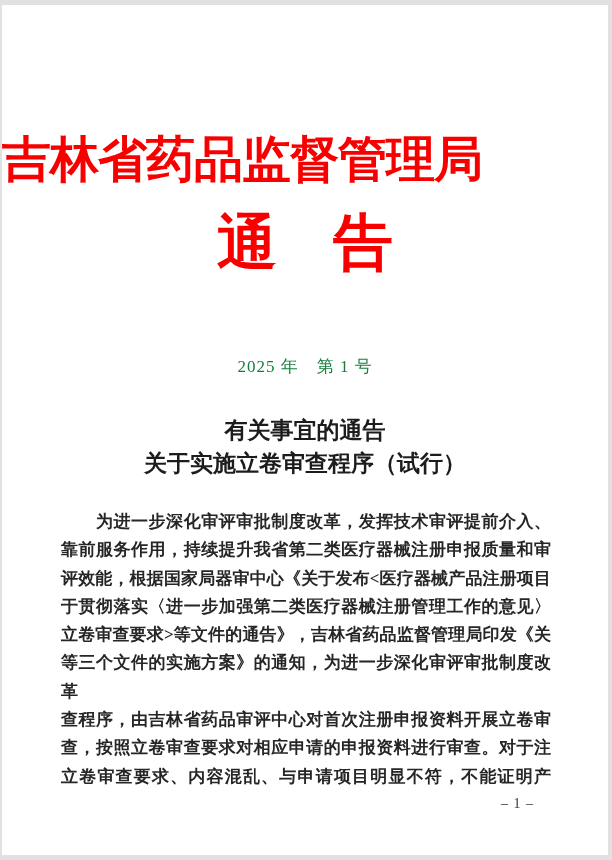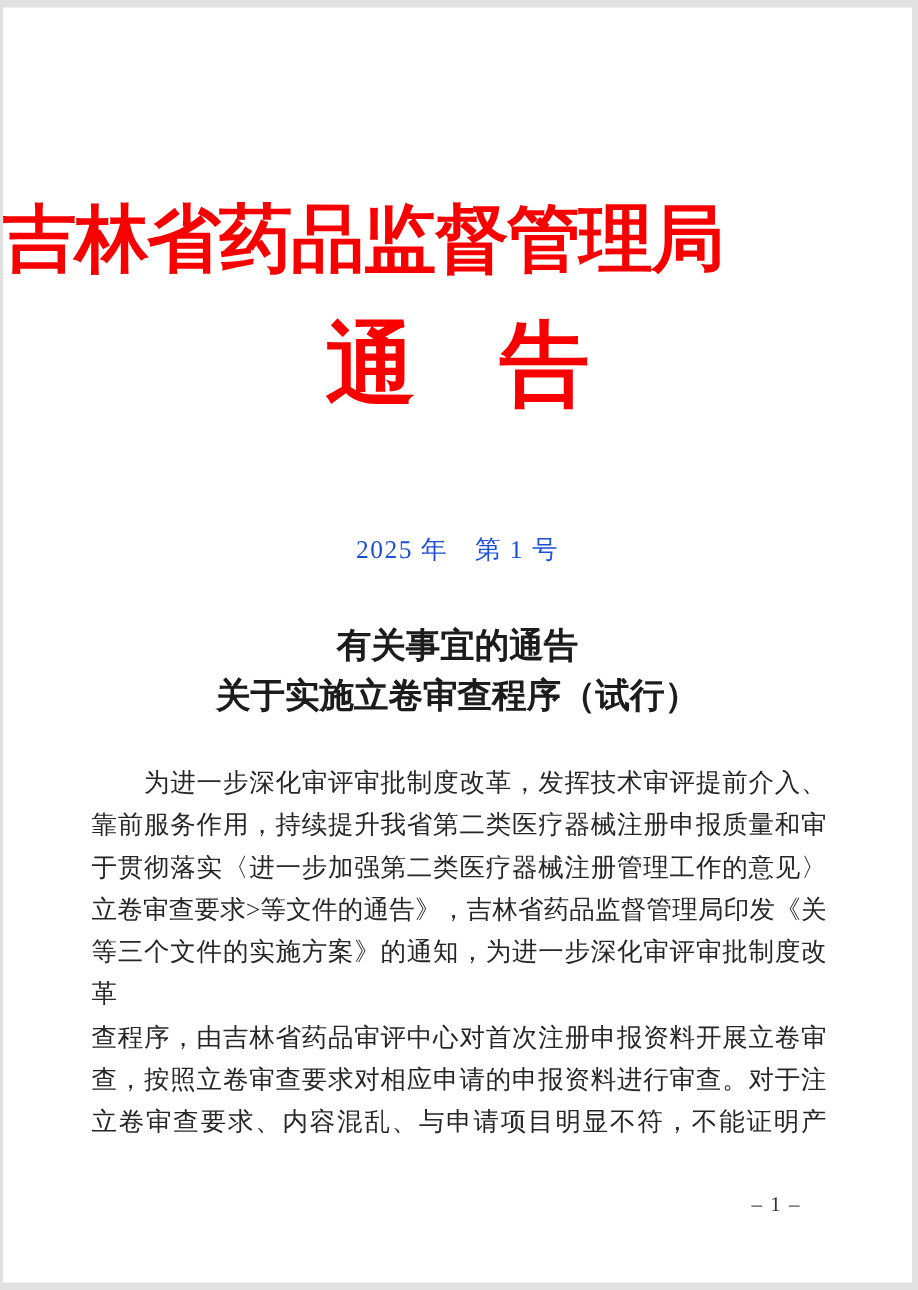--- a/index.html
+++ b/index.html
@@ -52,21 +52,21 @@
     line-height: 70px;
   }
   .issue {
     position: absolute;
     top: 350px;
     left: 0;
     width: 100%;
     text-align: center;
     font-size: 17px;
     letter-spacing: 1px;
-    color: #1d4ed8;
+    color: #15803d;
     line-height: 24px;
   }
   .title {
     position: absolute;
     top: 409px;
     left: 0;
     width: 100%;
     text-align: center;
     font-size: 23px;
     font-weight: bold;
@@ -79,20 +79,21 @@
     left: 59px;
     width: 490px;
     font-size: 17px;
     color: #262626;
     line-height: 28.3px;
   }
   .body-line {
     text-align: justify;
     text-align-last: justify;
     white-space: pre-wrap;
+    font-weight: bold;
   }
   .pageno {
     position: absolute;
     top: 791px;
     right: 74px;
     font-size: 14px;
     color: #333333;
     letter-spacing: 1px;
   }
 </style>
@@ -112,20 +113,21 @@
     <div class="issue">2025 年　第 1 号</div>
 
     <div class="title">
       <div>有关事宜的通告</div>
       <div>关于实施立卷审查程序（试行）</div>
     </div>
 
     <div class="body-block">
       <div class="body-line">　　为进一步深化审评审批制度改革，发挥技术审评提前介入、</div>
       <div class="body-line">靠前服务作用，持续提升我省第二类医疗器械注册申报质量和审</div>
+      <div class="body-line">评效能，根据国家局器审中心《关于发布&lt;医疗器械产品注册项目</div>
       <div class="body-line">于贯彻落实〈进一步加强第二类医疗器械注册管理工作的意见〉</div>
       <div class="body-line">立卷审查要求&gt;等文件的通告》，吉林省药品监督管理局印发《关</div>
       <div class="body-line">等三个文件的实施方案》的通知，为进一步深化审评审批制度改革</div>
       <div class="body-line">查程序，由吉林省药品审评中心对首次注册申报资料开展立卷审</div>
       <div class="body-line">查，按照立卷审查要求对相应申请的申报资料进行审查。对于注</div>
       <div class="body-line">立卷审查要求、内容混乱、与申请项目明显不符，不能证明产</div>
     </div>
 
     <div class="pageno">– 1 –</div>
 

